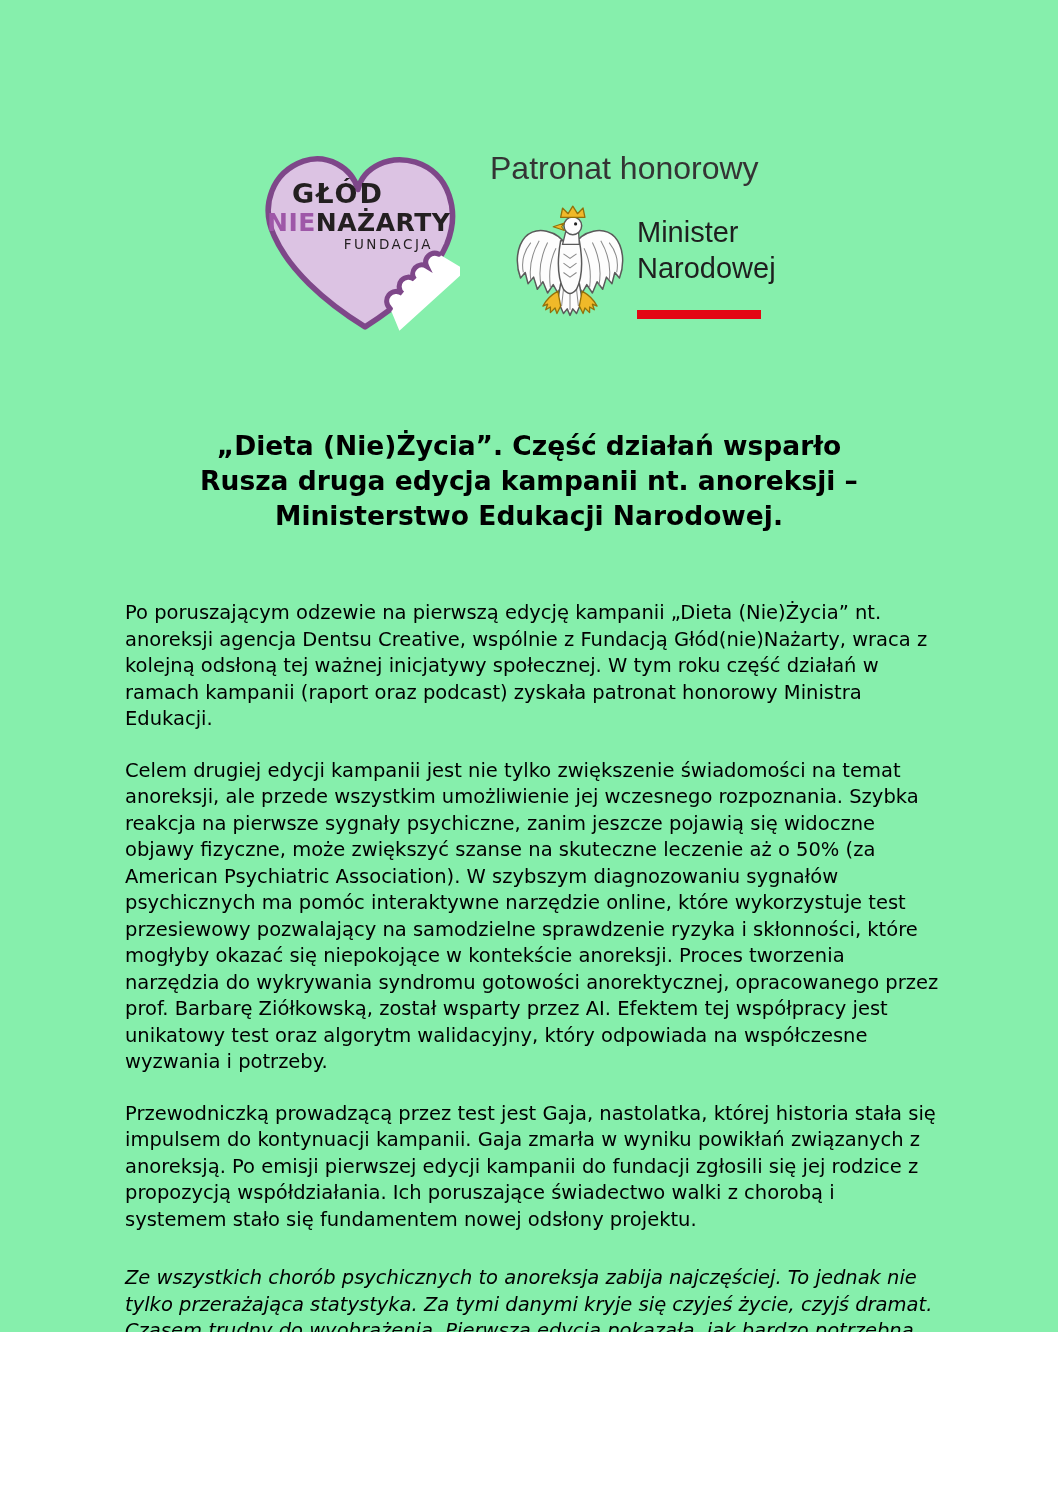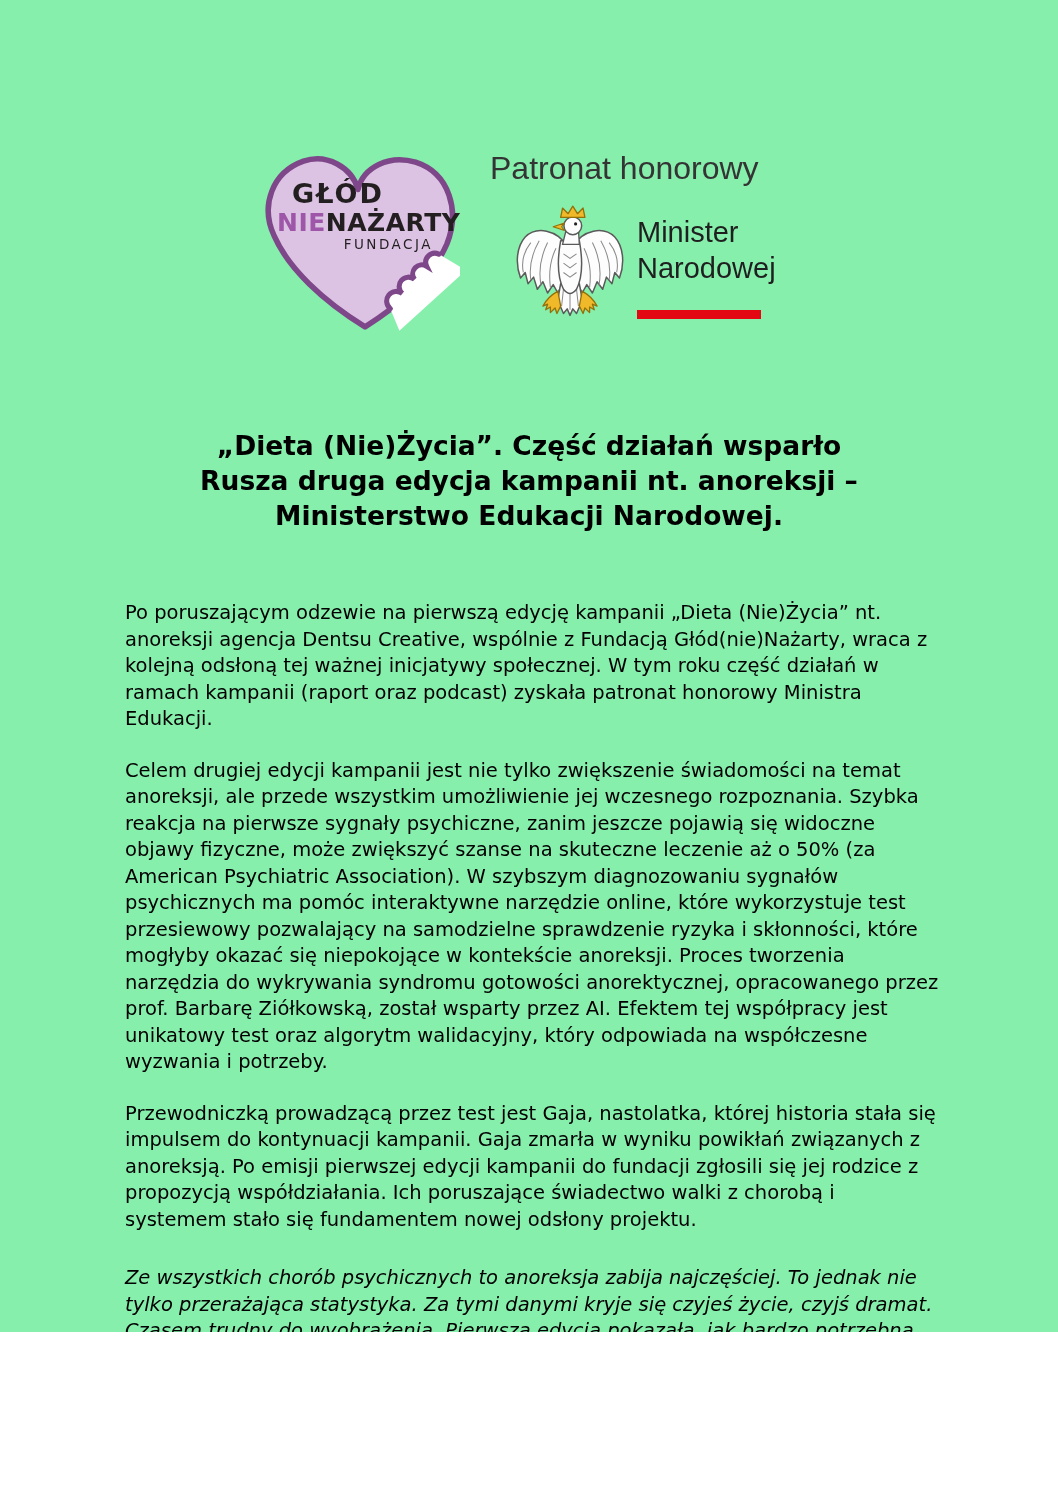--- a/index.html
+++ b/index.html
@@ -16,21 +16,21 @@
 
   
   .foundation-logo { position:absolute; left:256px; top:146px; width:204px; height:192px; }
   .foundation-logo svg { position:absolute; inset:0; width:100%; height:100%; }
   .logo-text { position:absolute; inset:0; font-family:"DejaVu Sans", sans-serif; }
   .logo-word1 {
     position:absolute; left:36px; top:32px;
     font-size:27px; font-weight:600; letter-spacing:2px; color:#231f20;
   }
   .logo-word2 {
-    position:absolute; left:21px; top:62px;
+    position:absolute; left:11px; top:62px;
     font-size:25px; font-weight:600; letter-spacing:0.5px; color:#231f20; white-space:nowrap;
   }
   .logo-word2 .accent { color:#9e57a8; }
   .logo-word3 {
     position:absolute; left:0; top:90px; width:177px; text-align:right;
     font-size:13.5px; font-weight:400; letter-spacing:2.5px; color:#231f20;
   }
 
   .patronage-heading {
     position:absolute; left:490px; top:150px;

